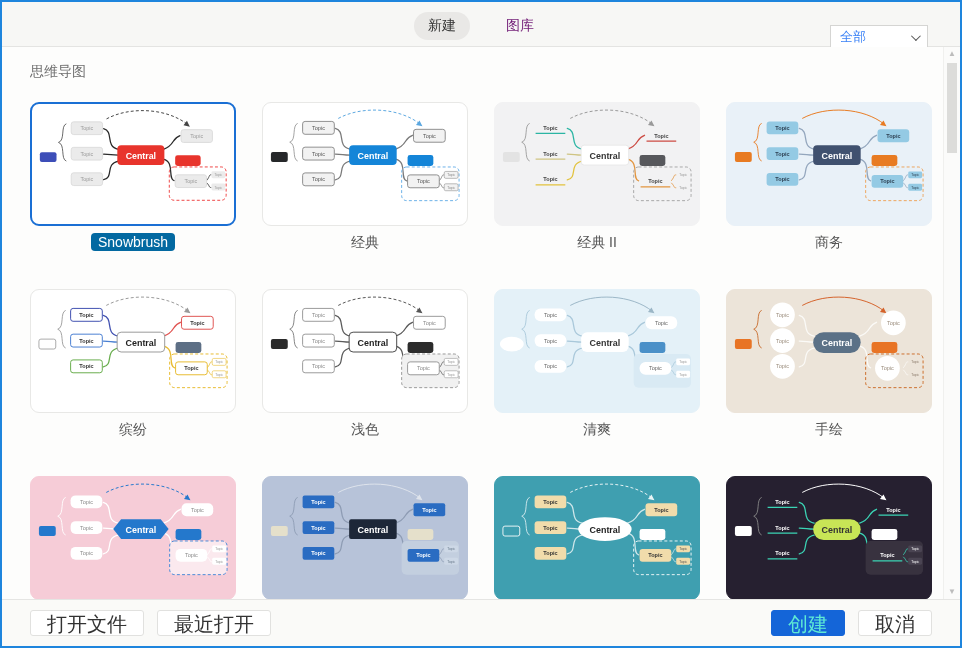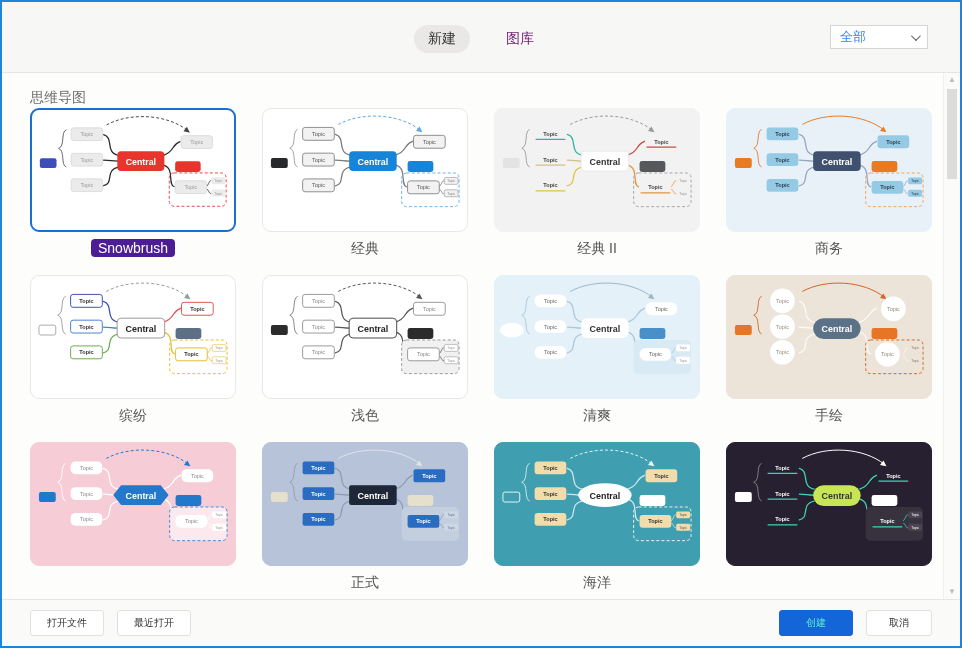--- a/index.html
+++ b/index.html
@@ -1,42 +1,42 @@
 <!DOCTYPE html>
 <html><head>
 <meta charset="utf-8">
 <style>
   * { box-sizing: border-box; margin: 0; padding: 0; }
   html,body { width:962px; height:648px; font-family:"Liberation Sans","DejaVu Sans",sans-serif; }
   .window { width:962px; height:648px; border:2px solid #1e85dd; background:#fdfdfc; display:flex; flex-direction:column; position:relative; }
   .close { position:absolute; top:3px; right:12px; font-size:17px; color:#a9a9a9; cursor:pointer; line-height:1; }
-  .header { height:71px; background:#f7f7f5; border-bottom:1px solid #e4e4e2; position:relative; display:flex; align-items:center; justify-content:center; flex:0 0 auto; }
+  .header { height:45px; background:#f7f7f5; border-bottom:1px solid #e4e4e2; position:relative; display:flex; align-items:center; justify-content:center; flex:0 0 auto; }
   .tabs { display:flex; align-items:center; gap:22px; margin-top:4px; }
   .tab { font-size:14px; color:#701a75; padding:5px 14px; cursor:pointer; }
   .tab.active { background:#e9e8e6; border-radius:15px; color:#333; }
   .filter { position:absolute; right:32px; top:23px; width:98px; height:24px; background:#fff; border:1px solid #d5d5d3; display:flex; align-items:center; padding:0 9px; font-size:13px; color:#3b82f6; justify-content:space-between; }
   .chev { width:7px; height:7px; border-right:1.5px solid #555; border-bottom:1.5px solid #555; transform:rotate(45deg) translateY(-2px); }
   .content { flex:1 1 auto; position:relative; padding:16px 0 0 28px; overflow:hidden; background:#fdfdfc; }
   .sec-title { font-size:14px; color:#6e6e6e; margin-bottom:1px; }
   .grid { display:grid; grid-template-columns:repeat(4,206px); column-gap:26px; row-gap:15px; }
-  .tpl { width:206px; cursor:pointer; }
+  .tpl { width:206px; cursor:pointer;margin-top:20px; }
   .thumb { width:206px; height:124px; border:1px solid #e7e7e5; border-radius:9px; overflow:hidden; }
   .tpl.sel .thumb { border:2px solid #1a6fd4; }
   .thumb svg { display:block; width:100%; height:100%; font-family:"Liberation Sans","DejaVu Sans",sans-serif; }
   .lbl { text-align:center; margin-top:8px; height:20px; font-size:14px; color:#555; }
   .lbl span { padding:1px 7px; }
-  .lbl span.sel-lbl { background:#4c1d95; color:#fff; border-radius:4px; }
+  .lbl span.sel-lbl { background:#0369a1; color:#fff; border-radius:4px; }
   .scrollbar { position:absolute; right:0; top:0; width:17px; height:100%; background:#fbfbfa; border-left:1px solid #f0f0ee; display:flex; flex-direction:column; align-items:center; }
   .sb-arrow { height:14px; font-size:8px; color:#bcbcbc; line-height:14px; flex:0 0 auto; cursor:pointer; }
   .sb-track { flex:1 1 auto; width:100%; position:relative; }
   .sb-thumb { position:absolute; top:2px; left:3px; width:10px; height:90px; background:#dcdcda; cursor:pointer; }
   .sb-bottom { margin-top:auto; }
   .footer { flex:0 0 auto; height:47px; background:#fafaf8; border-top:1px solid #e5e5e3; display:flex; align-items:center; justify-content:space-between; padding:0 28px; }
   .fgroup { display:flex; gap:13px; }
-  .btn { min-width:66px; height:26px; padding:0 16px; background:#fff; border:1px solid #e1e1df; border-radius:3px; font-size:10px; color:#333; cursor:pointer; font-family:inherit; }
+  .btn { min-width:66px; height:26px; padding:0 16px; background:#fff; border:1px solid #e1e1df; border-radius:3px; font-size:20px; color:#333; cursor:pointer; font-family:inherit; }
   .btn.primary { background:#1465d8; border-color:#1465d8; color:#5eead4; min-width:74px; }
 </style>
 </head>
 <body>
 
 <div class="window">
   <div class="close">×</div>
 
   <div class="header">
     <div class="tabs">

